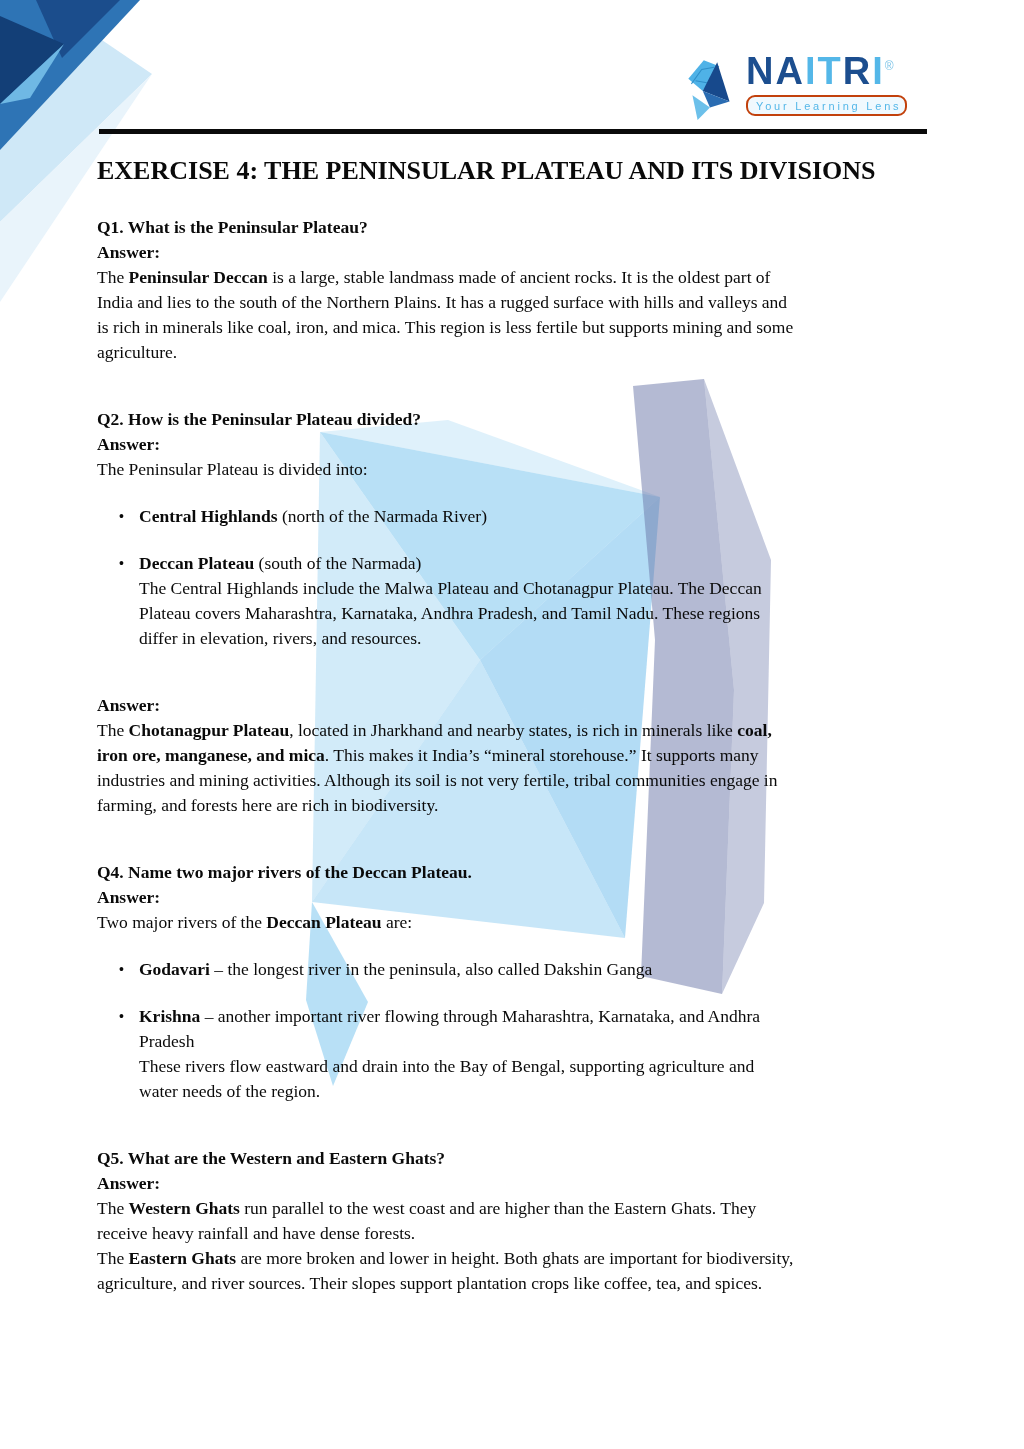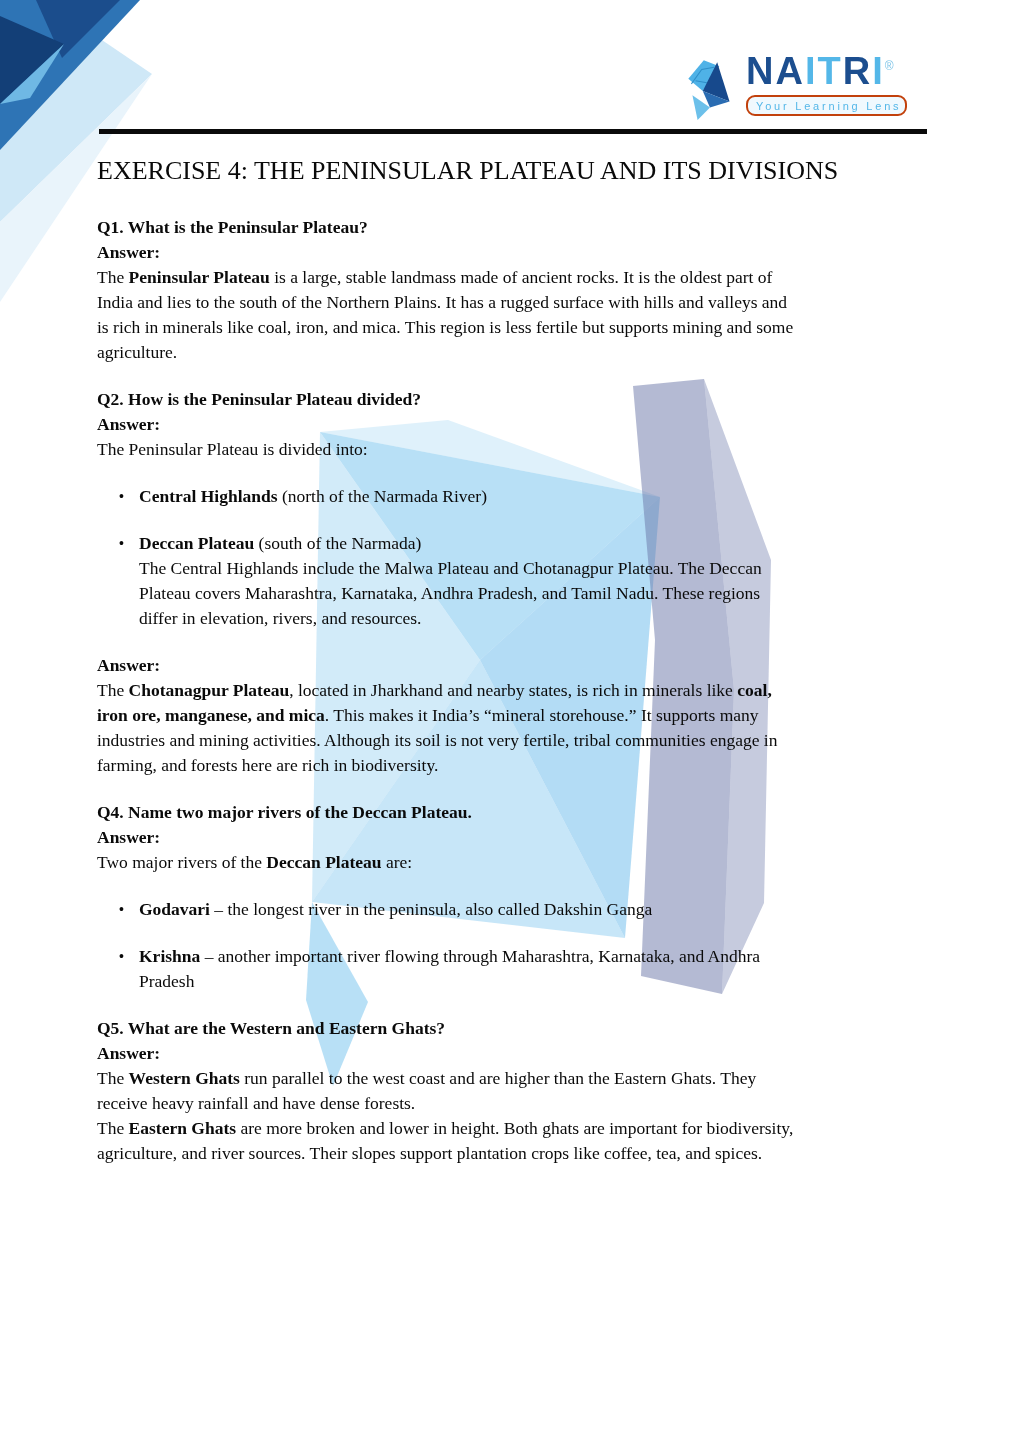--- a/index.html
+++ b/index.html
@@ -12,23 +12,23 @@
   .logo-text{margin-left:6px;display:flex;flex-direction:column;}
   .brand{font-family:"Liberation Sans",sans-serif;font-weight:bold;font-size:38px;line-height:1;
          letter-spacing:2px;white-space:nowrap;}
   .reg{font-family:"Liberation Sans",sans-serif;font-weight:normal;font-size:12px;color:#7fc5e8;
        vertical-align:14px;letter-spacing:0;}
   .tagline-box{margin-top:5px;border:2px solid #c2410c;border-radius:9px;background:#f0f9fe;
          color:#54b7e8;font-family:"Liberation Sans",sans-serif;font-size:11px;letter-spacing:2.8px;
          padding:3px 4px 2px 8px;text-align:center;white-space:nowrap;}
   .header-rule{position:absolute;left:99px;top:129px;width:828px;height:5px;background:#0a0a0a;z-index:2;}
   .content{position:absolute;left:97px;top:152px;width:831px;z-index:2;font-size:17.5px;line-height:25px;}
-  .doc-title{font-size:26px;font-weight:normal;line-height:37px;margin:0 0 26px 0;}
+  .doc-title{font-size:26px;font-weight:bold;line-height:37px;margin:0 0 26px 0;}
   .qa{margin-top:0;}
-  .qa + .qa{margin-top:22px;}
+  .qa + .qa{margin-top:42px;}
   .q-heading{font-weight:bold;}
   .answer-label{font-weight:bold;}
   .para{white-space:pre-wrap;margin:0;}
   .bullet-list{list-style:none;margin:2px 0 0 0;padding:0;}
   .bullet-item{display:flex;margin-top:22px;}
   .bullet-marker{width:42px;padding-left:22px;box-sizing:border-box;flex:none;
                  font-family:"Liberation Sans",sans-serif;font-size:14px;}
   .bullet-body{flex:1;}
   .bullet-lead,.bullet-cont{white-space:pre-wrap;}
 </style>
@@ -77,21 +77,21 @@
 
   <div class="header-rule"></div>
 
   <div class="content">
 
     <h1 class="doc-title">EXERCISE 4: THE PENINSULAR PLATEAU AND ITS DIVISIONS</h1>
 
     <section class="qa">
       <div class="q-heading">Q1. What is the Peninsular Plateau?</div>
       <div class="answer-label">Answer:</div>
-      <div class="para">The <b>Peninsular Plateau</b> is a large, stable landmass made of ancient rocks. It is the oldest part of
+      <div class="para">The <b>Peninsular Deccan</b> is a large, stable landmass made of ancient rocks. It is the oldest part of
 India and lies to the south of the Northern Plains. It has a rugged surface with hills and valleys and
 is rich in minerals like coal, iron, and mica. This region is less fertile but supports mining and some
 agriculture.</div>
     </section>
 
     <section class="qa">
       <div class="q-heading">Q2. How is the Peninsular Plateau divided?</div>
       <div class="answer-label">Answer:</div>
       <div class="para">The Peninsular Plateau is divided into:</div>
       <ul class="bullet-list">
@@ -130,20 +130,22 @@
           <span class="bullet-marker">•</span>
           <div class="bullet-body">
             <div class="bullet-lead"><b>Godavari</b> – the longest river in the peninsula, also called Dakshin Ganga</div>
           </div>
         </li>
         <li class="bullet-item">
           <span class="bullet-marker">•</span>
           <div class="bullet-body">
             <div class="bullet-lead"><b>Krishna</b> – another important river flowing through Maharashtra, Karnataka, and Andhra
 Pradesh</div>
+            <div class="bullet-cont">These rivers flow eastward and drain into the Bay of Bengal, supporting agriculture and
+water needs of the region.</div>
           </div>
         </li>
       </ul>
     </section>
 
     <section class="qa">
       <div class="q-heading">Q5. What are the Western and Eastern Ghats?</div>
       <div class="answer-label">Answer:</div>
       <div class="para">The <b>Western Ghats</b> run parallel to the west coast and are higher than the Eastern Ghats. They
 receive heavy rainfall and have dense forests.</div>

